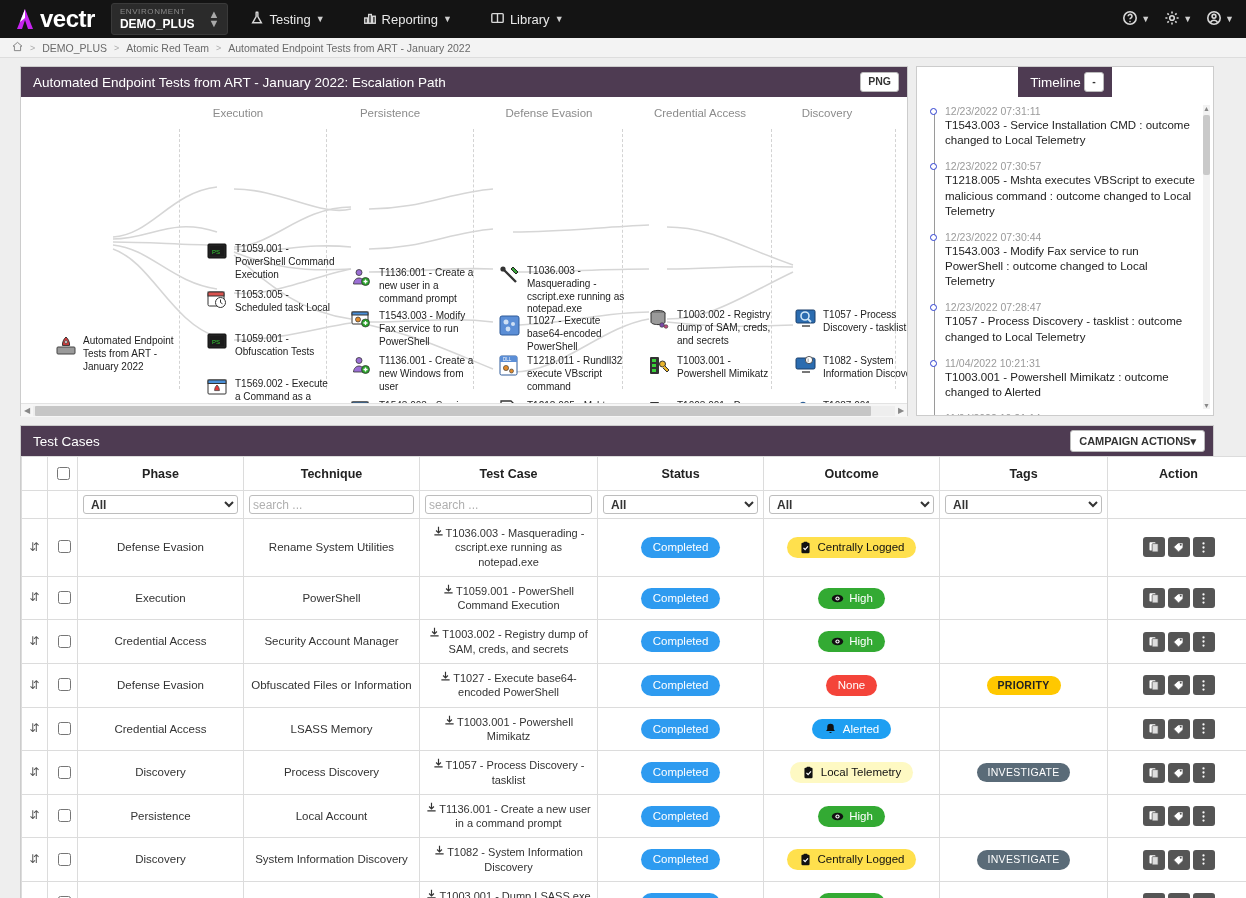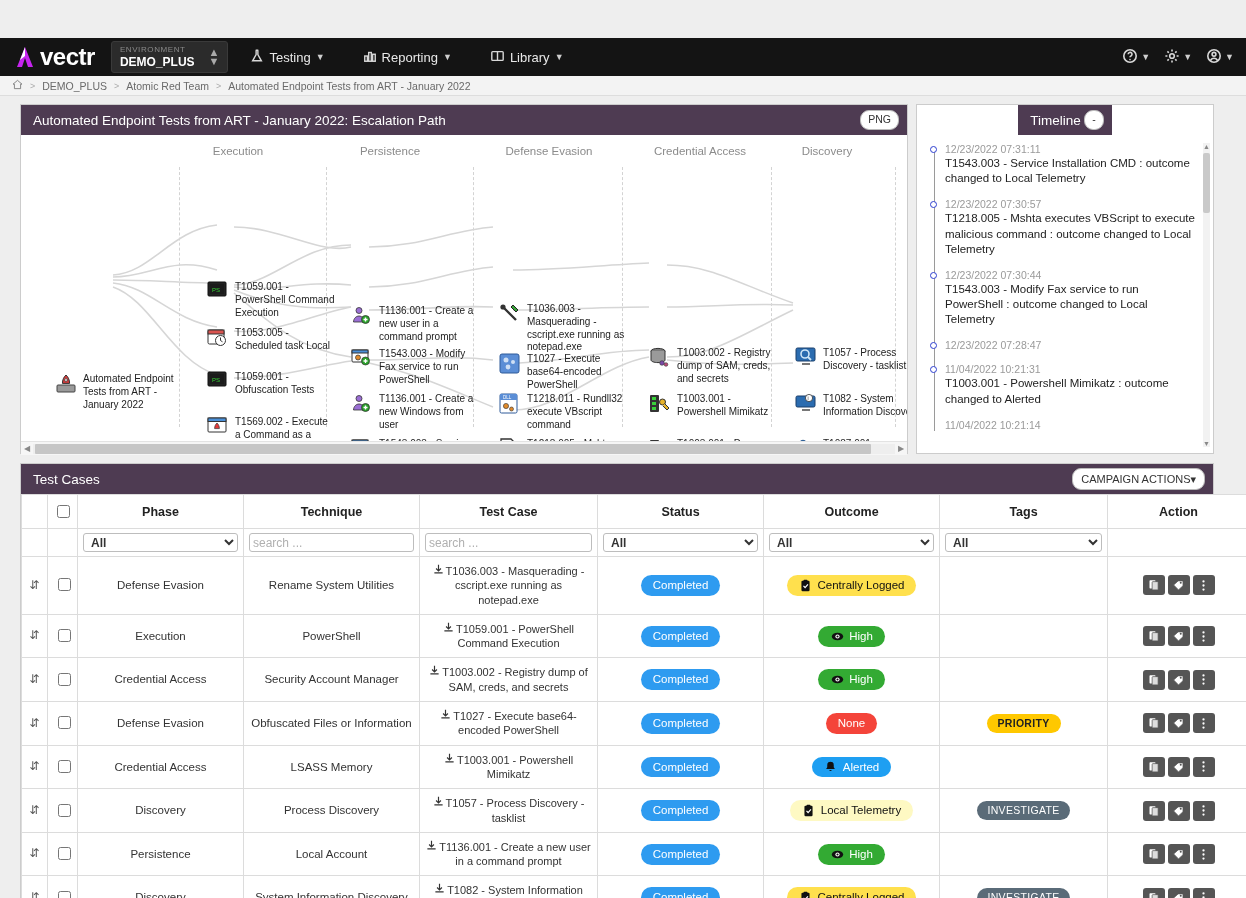--- a/index.html
+++ b/index.html
@@ -9,21 +9,21 @@
     background:#eeeeee;
     font-family:"Liberation Sans", sans-serif;
     font-size:13px;
     color:#333;
     overflow:hidden;
   }
 
   
   #topnav {
     height:38px; background:#141414; display:flex; align-items:center;
-    padding:0 14px; position:relative;margin-top:38px;
+    padding:0 14px; position:relative;
   }
   .logo { display:flex; align-items:center; gap:4px; margin-right:16px; }
   .logo-mark { width:22px; height:22px; position:relative; }
   .logo-text { color:#fff; font-size:24px; font-weight:bold; letter-spacing:-0.5px; line-height:1; }
   .env-box {
     background:#2b2b2b; border:1px solid #3a3a3a; border-radius:3px;
     padding:3px 8px; display:flex; align-items:center; gap:14px;
     min-width:110px; height:32px;
   }
   .env-label { color:#8a8a8a; font-size:8px; letter-spacing:0.6px; line-height:1.2; }
@@ -48,22 +48,22 @@
   
   #stage { padding:8px 20px 0 20px; }
   .row-main { display:flex; gap:8px; }
   .card { background:#fff; border:1px solid #ccc; }
   .card-head {
     background:#4e3b52; color:#fff; height:30px; display:flex;
     align-items:center; padding:0 12px; font-size:13.5px; position:relative;
   }
   .card-head .btn-sq {
     position:absolute; right:8px; background:#fff; color:#333;
-    border:1px solid #bbb; border-radius:9px; font-size:10.5px;
-    padding:3px 7px; cursor:pointer; line-height:1.1;
+    border:1px solid #bbb; border-radius:3px; font-size:10.5px;
+    padding:3px 7px; cursor:pointer; line-height:1.1;font-weight:bold;
   }
 
   
   #escalation { width:888px; height:350px; position:relative; }
   #esc-body { position:relative; height:320px; overflow:hidden; background:#fff; }
   .col-head {
     position:absolute; top:10px; font-size:11.5px; color:#8b8b8b;
     transform:translateX(-50%); white-space:nowrap;
   }
   .col-div { position:absolute; top:32px; bottom:28px; width:0; border-left:1px dashed #d3d3d3; }
@@ -502,20 +502,21 @@
           <div class="tl-text">T1218.005 - Mshta executes VBScript to execute malicious command : outcome changed to Local Telemetry</div>
         </div>
         <div class="tl-item">
           <span class="tl-dot"></span>
           <div class="tl-time">12/23/2022 07:30:44</div>
           <div class="tl-text">T1543.003 - Modify Fax service to run PowerShell : outcome changed to Local Telemetry</div>
         </div>
         <div class="tl-item">
           <span class="tl-dot"></span>
           <div class="tl-time">12/23/2022 07:28:47</div>
+          <div class="tl-text">T1057 - Process Discovery - tasklist : outcome changed to Local Telemetry</div>
         </div>
         <div class="tl-item">
           <span class="tl-dot"></span>
           <div class="tl-time">11/04/2022 10:21:31</div>
           <div class="tl-text">T1003.001 - Powershell Mimikatz : outcome changed to Alerted</div>
         </div>
         <div class="tl-item">
 
           <div class="tl-time">11/04/2022 10:21:14</div>
         </div>

